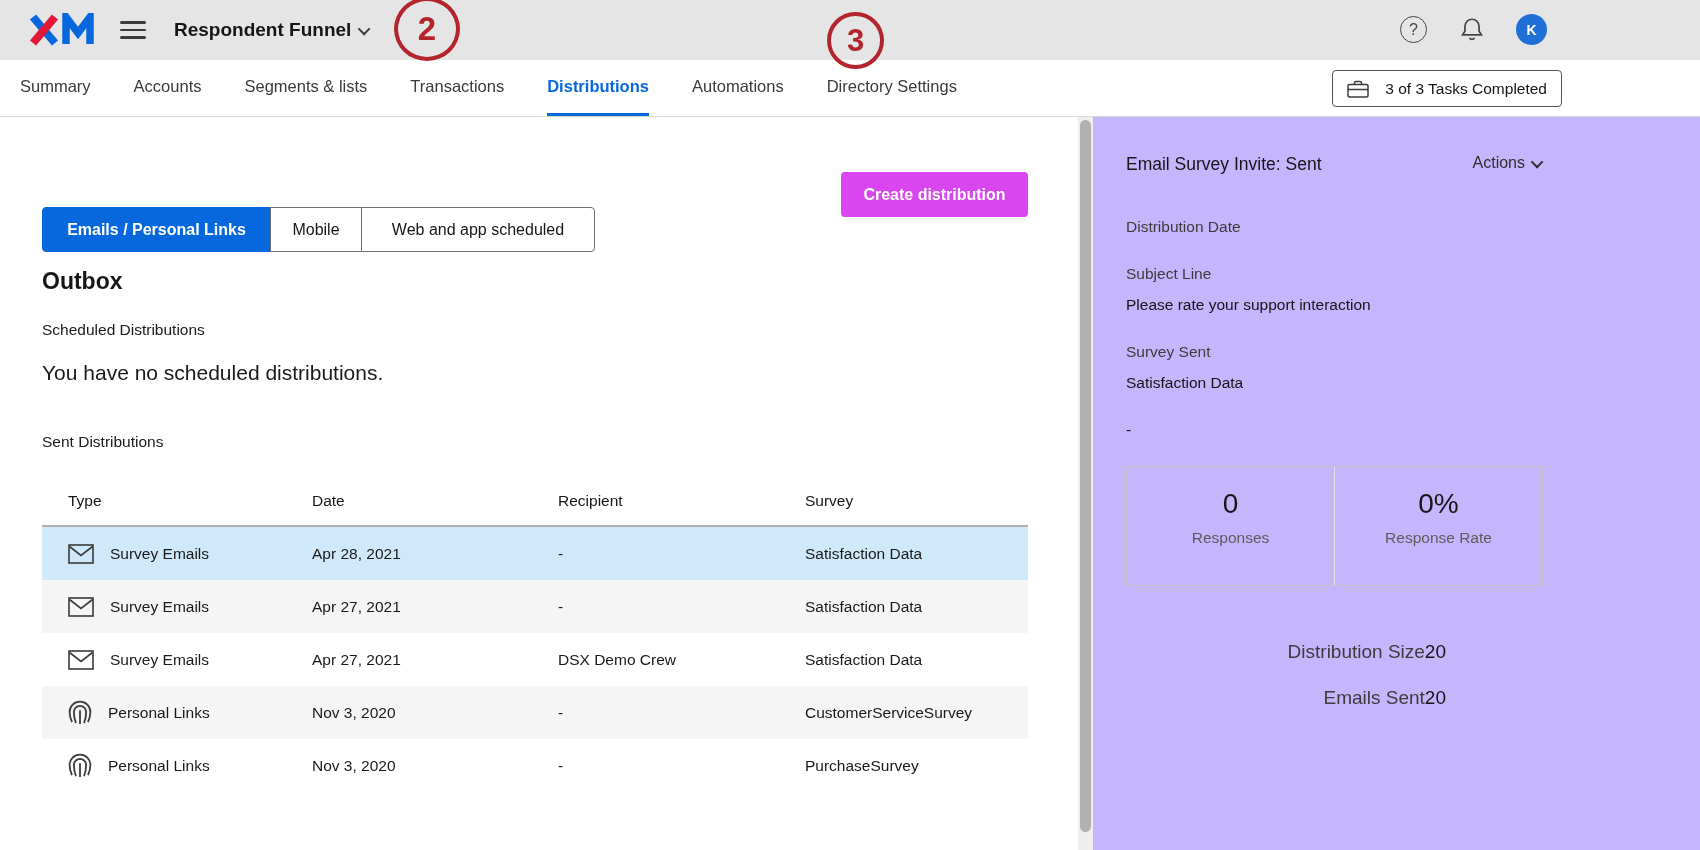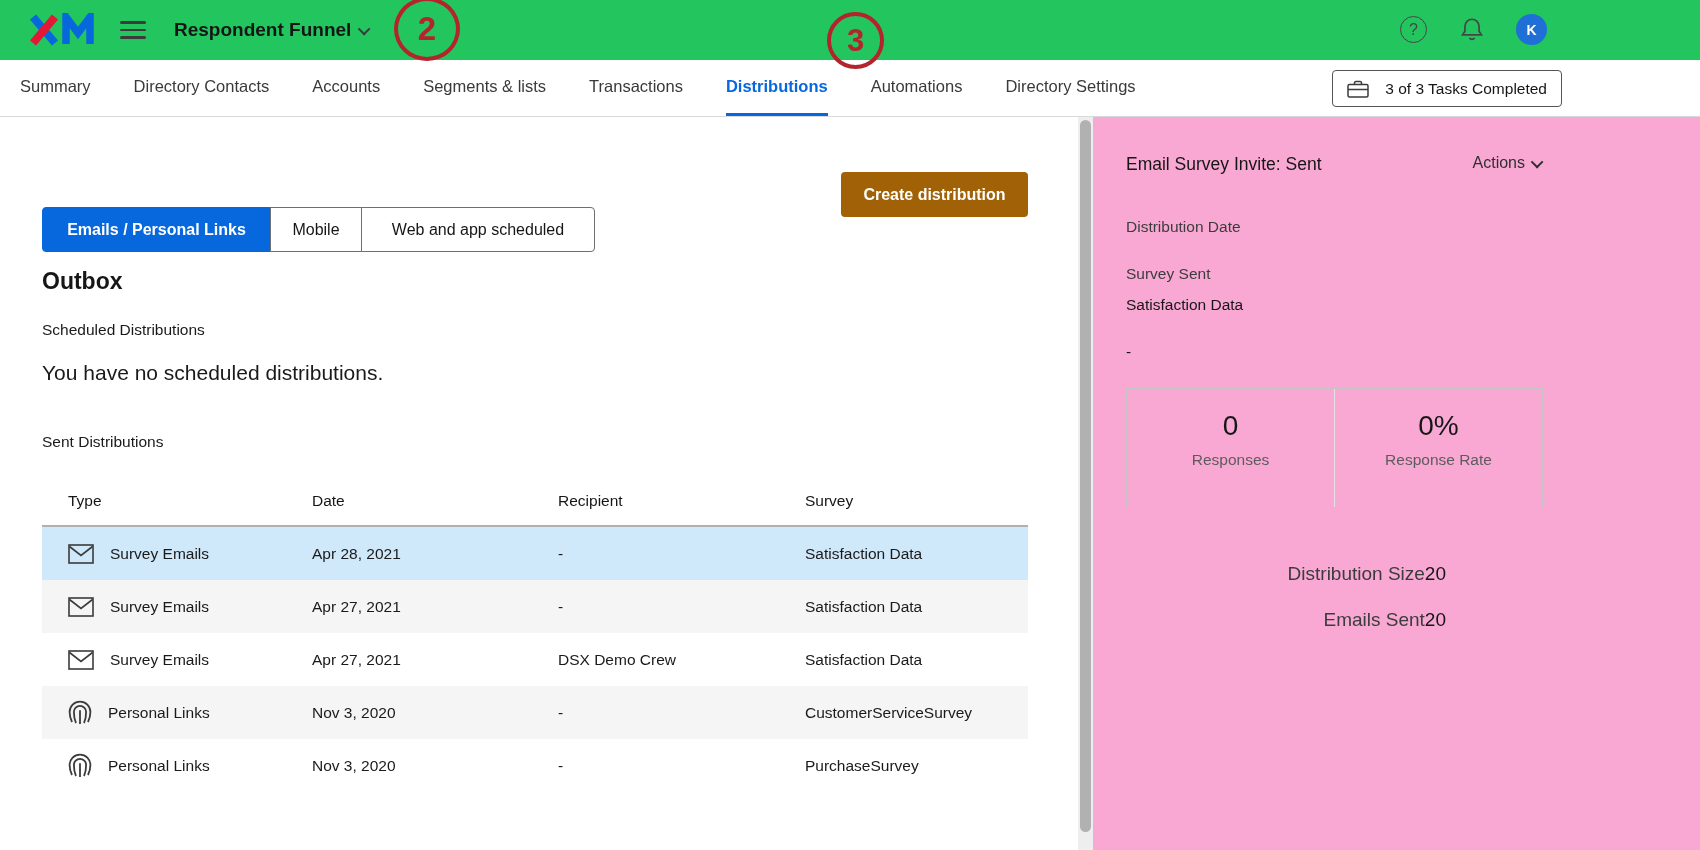--- a/index.html
+++ b/index.html
@@ -1,21 +1,21 @@
 <!DOCTYPE html>
 <html><head>
 <meta charset="utf-8">
 <style>
   * { margin:0; padding:0; box-sizing:border-box; }
   html,body { background:#fff; }
   body { font-family:"Liberation Sans","DejaVu Sans",sans-serif; color:#1a1a1a; }
   .screen { position:relative; width:1700px; height:850px; background:#fff; overflow:hidden; }
 
   
-  .topbar { position:absolute; top:0; left:0; width:100%; height:60px; background:#22c55e; display:flex; align-items:center; }
+  .topbar { position:absolute; top:0; left:0; width:100%; height:60px; background:#e5e5e5; display:flex; align-items:center; }
   .logo { margin-left:28px; display:flex; align-items:center; }
   .menu-btn { margin-left:24px; width:26px; height:18px; display:flex; flex-direction:column; justify-content:space-between; cursor:pointer; }
   .menu-btn span { display:block; height:2.6px; background:#3b3b3b; border-radius:2px; }
   .app-title { margin-left:28px; font-size:19px; font-weight:700; color:#161616; display:flex; align-items:center; gap:10px; }
   .chev { display:inline-block; width:9px; height:9px; border-left:2px solid #3b3b3b; border-bottom:2px solid #3b3b3b; transform:rotate(-45deg) translateY(-2px); }
   .help-icon { position:absolute; left:1400px; top:16px; width:27px; height:27px; border:1.7px solid #464646; border-radius:50%; display:flex; align-items:center; justify-content:center; font-size:16px; color:#464646; }
   .bell-icon { position:absolute; left:1459px; top:16px; }
   .avatar { position:absolute; left:1516px; top:14px; width:31px; height:31px; border-radius:50%; background:#1f6fd6; color:#fff; font-size:14px; font-weight:700; display:flex; align-items:center; justify-content:center; }
 
   
@@ -26,41 +26,41 @@
 
   
   .main { position:absolute; top:117px; left:0; width:1078px; height:733px; background:#fff; }
   .toolbar-row { position:relative; margin:55px 50px 0 42px; height:45px; }
   .seg { display:inline-flex; }
   .seg-btn { height:45px; background:#fff; border:1px solid #6f6f6f; font-size:16px; color:#161616; display:flex; align-items:center; justify-content:center; cursor:pointer;margin-top:35px; }
   .seg-btn:first-child { width:229px; border-radius:4px 0 0 4px; }
   .seg-btn:nth-child(2) { width:92px; margin-left:-1px; }
   .seg-btn:last-child { width:234px; margin-left:-1px; border-radius:0 4px 4px 0; }
   .seg-btn.active { background:#0768dd; border-color:#0768dd; color:#fff; font-weight:700; }
-  .create-btn { position:absolute; top:0; right:0; width:187px; height:45px; background:#a16207; border:none; border-radius:4px; color:#fff; font-size:16px; font-weight:700; cursor:pointer; font-family:inherit; }
+  .create-btn { position:absolute; top:0; right:0; width:187px; height:45px; background:#d946ef; border:none; border-radius:4px; color:#fff; font-size:16px; font-weight:700; cursor:pointer; font-family:inherit; }
 
   .outbox-title { margin:48px 0 0 42px; font-size:23px; font-weight:700; color:#161616; line-height:32px; }
   .sched-label { margin:22px 0 0 42px; font-size:15.5px; line-height:22px; }
   .sched-empty { margin:21px 0 0 42px; font-size:21px; line-height:22px; }
   .sent-label { margin:47px 0 0 42px; font-size:15.5px; line-height:22px; }
 
   .dist-table { margin:24px 50px 0 42px; }
   .thead { display:grid; grid-template-columns:244px 246px 247px 1fr; padding-left:26px; height:50px; align-items:center; border-bottom:2px solid #b0b0b0; font-size:15.5px; color:#161616; }
   .trow { display:grid; grid-template-columns:244px 246px 247px 1fr; padding-left:26px; height:53px; align-items:center; font-size:15.5px; cursor:pointer; background:#fff; }
   .tbody .trow:nth-child(even) { background:#f5f5f5; }
   .tbody .trow.selected { background:#cfe8fa; }
   .type-cell { display:flex; align-items:center; gap:16px; }
   .type-cell .icn { display:flex; align-items:center; }
 
   
   .scrollbar { position:absolute; top:117px; left:1078px; width:15px; height:733px; background:#eeeeee; }
   .scroll-thumb { position:absolute; top:3px; left:2px; width:11px; height:712px; background:#b1b1b1; border-radius:6px; }
 
   
-  .detail { position:absolute; top:117px; left:1093px; width:607px; height:733px; background:#f9a8d4; padding:37px 0 0 33px; }
+  .detail { position:absolute; top:117px; left:1093px; width:607px; height:733px; background:#c4b5fd; padding:37px 0 0 33px; }
   .detail-head { width:417px; display:flex; align-items:flex-start; justify-content:space-between; height:24px; margin-bottom:38px; }
   .detail-title { font-size:17.5px; color:#161616; }
   .actions-btn { display:flex; align-items:center; gap:9px; font-size:16px; color:#2f2f2f; cursor:pointer; }
   .actions-btn .chev { border-color:#2f2f2f; }
   .field { margin-bottom:25px; }
   .field .flabel { font-size:15.5px; color:#3c3c3c; line-height:22px; }
   .field .fvalue { font-size:15.5px; color:#161616; line-height:22px; margin-top:9px; }
   .stats-box { margin-top:10px; width:417px; height:120px; border:1px solid #c4c4c4; display:flex; }
   .stat { flex:1; display:flex; flex-direction:column; align-items:center; padding-top:20px; }
   .stat + .stat { border-left:1px solid #e3e3e3; }
@@ -107,21 +107,20 @@
         <path d="M9.8 20a2.3 2.3 0 0 0 4.4 0"></path>
       </svg>
     </div>
     <div class="avatar">
       <span>K</span>
     </div>
   </div>
 
   <div class="tabbar">
     <div class="tab">Summary</div>
-    <div class="tab">Directory Contacts</div>
     <div class="tab">Accounts</div>
     <div class="tab">Segments &amp; lists</div>
     <div class="tab">Transactions</div>
     <div class="tab active">Distributions</div>
     <div class="tab">Automations</div>
     <div class="tab">Directory Settings</div>
     <button class="tasks-btn">
       <span style="display:flex;">
         <svg width="22" height="18" viewBox="0 0 22 18" fill="none" stroke="#3b3b3b" stroke-width="1.5">
           <rect x="1" y="4.5" width="20" height="12.5" rx="1.5"></rect>
@@ -248,20 +247,24 @@
       <div class="actions-btn">
         <span>Actions</span>
         <span class="chev"></span>
       </div>
     </div>
 
     <div class="field">
       <div class="flabel">Distribution Date</div>
     </div>
     <div class="field">
+      <div class="flabel">Subject Line</div>
+      <div class="fvalue">Please rate your support interaction</div>
+    </div>
+    <div class="field">
       <div class="flabel">Survey Sent</div>
       <div class="fvalue">Satisfaction Data</div>
     </div>
     <div class="field">
       <div class="fvalue">-</div>
     </div>
 
     <div class="stats-box">
       <div class="stat">
         <div class="stat-value">0</div>

